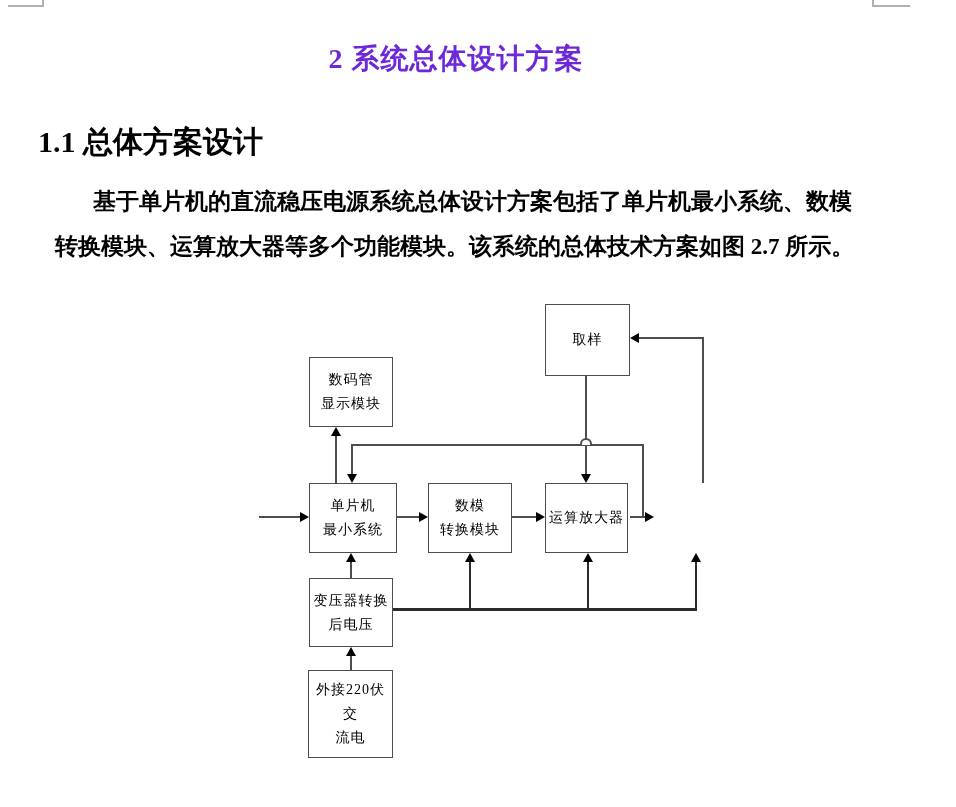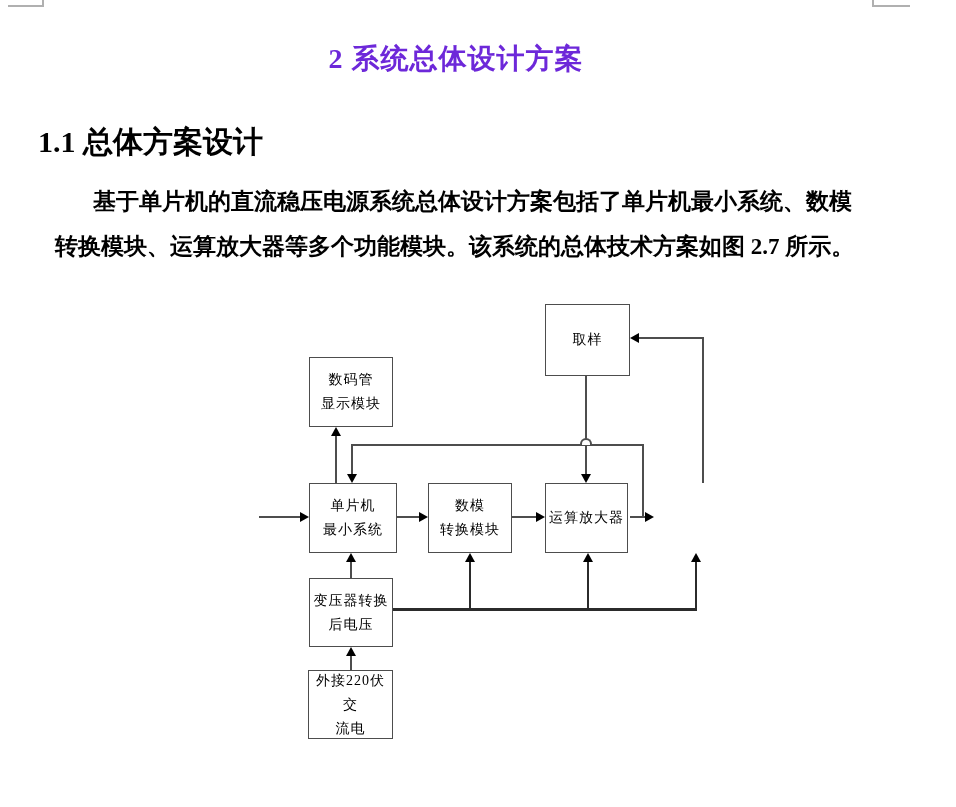--- a/index.html
+++ b/index.html
@@ -63,21 +63,21 @@
   <div class="abs dbox" style="left:545px;top:14px;width:85px;height:72px;">取样</div>
   <div class="abs dbox" style="left:309px;top:67px;width:84px;height:70px;">数码管
 显示模块</div>
   <div class="abs dbox" style="left:309px;top:193px;width:88px;height:70px;">单片机
 最小系统</div>
   <div class="abs dbox" style="left:428px;top:193px;width:84px;height:70px;">数模
 转换模块</div>
   <div class="abs dbox" style="left:545px;top:193px;width:83px;height:70px;">运算放大器</div>
   <div class="abs dbox" style="left:309px;top:288px;width:84px;height:69px;">变压器转换
 后电压</div>
-  <div class="abs dbox" style="left:308px;top:380px;width:85px;height:69px;">外接220伏交
+  <div class="abs dbox" style="left:308px;top:380px;width:85px;height:88px;">外接220伏交
 流电</div>
 
   <div class="abs ln" style="left:259px;top:226px;width:41px;height:2px;"></div>
   <div class="abs arr r" style="left:300px;top:222px;"></div>
 
   <div class="abs ln" style="left:393px;top:226px;width:26px;height:2px;"></div>
   <div class="abs arr r" style="left:419px;top:222px;"></div>
 
   <div class="abs ln" style="left:512px;top:226px;width:24px;height:2px;"></div>
   <div class="abs arr r" style="left:536px;top:222px;"></div>

